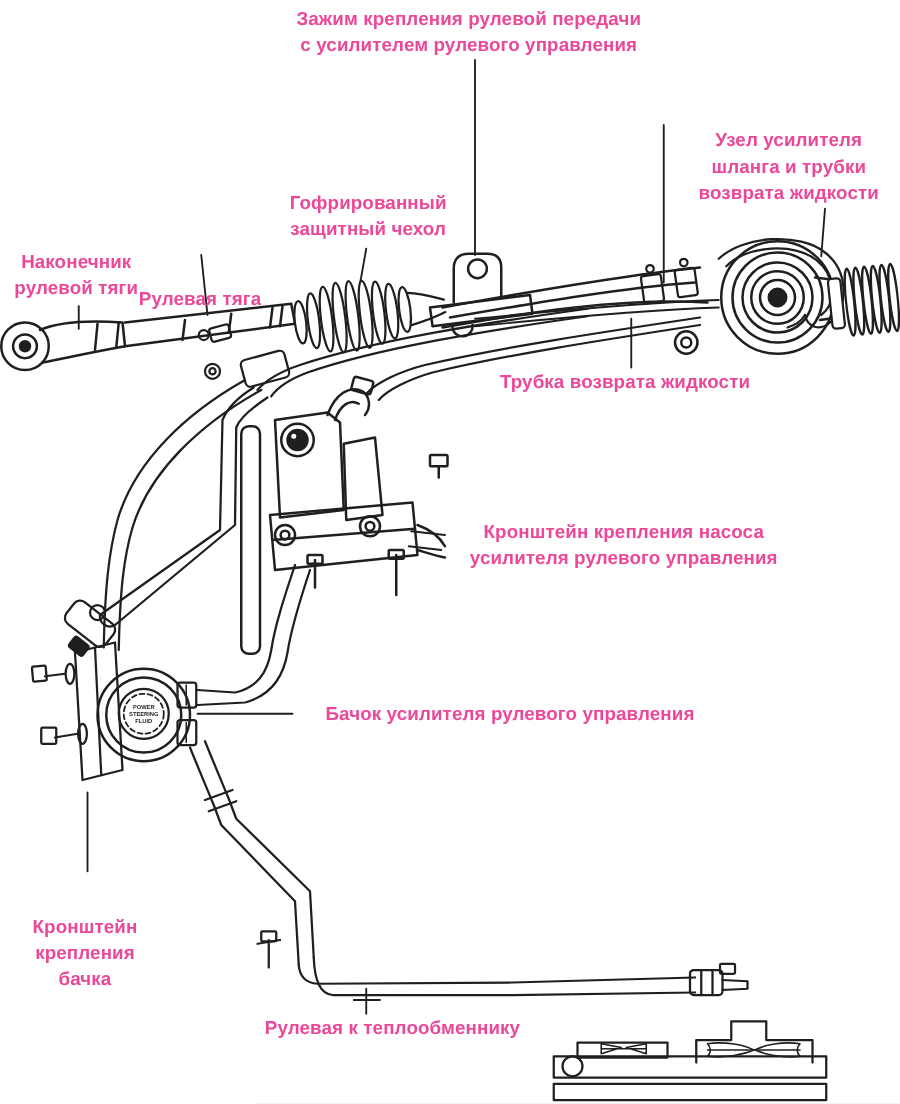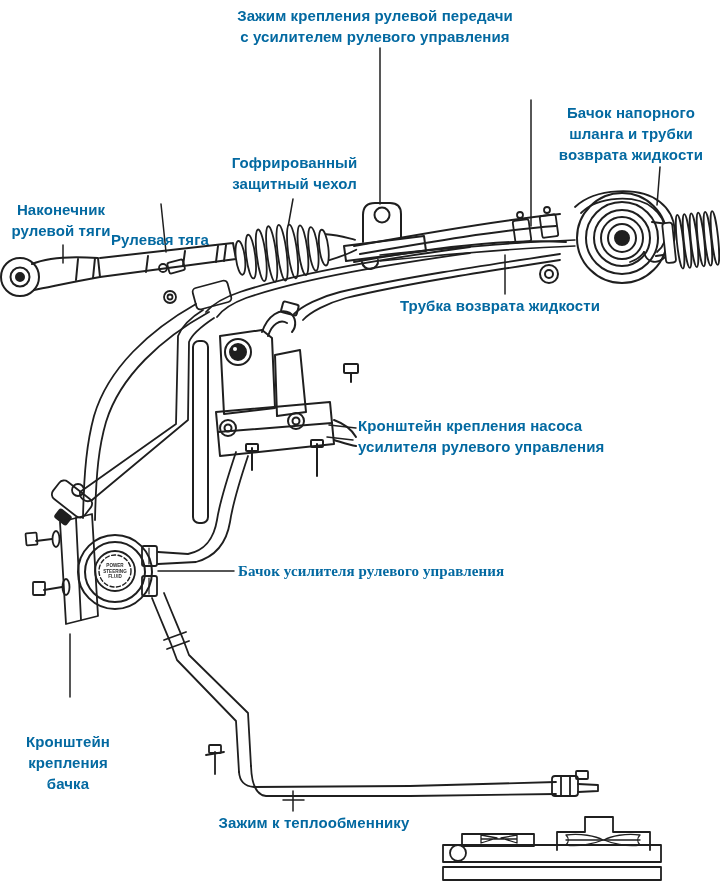--- a/index.html
+++ b/index.html
@@ -4,26 +4,26 @@
 <style>
   html,body{margin:0;padding:0;background:#e8e8e8;}
   .stage{
     position:relative;width:720px;height:883px;margin:0 auto;
     background:#ffffff;overflow:hidden;
     font-family:"Liberation Sans", sans-serif;
   }
   .lbl{
     position:absolute;
     font:bold 15px/21px "Liberation Sans", sans-serif;
-    color:#0369a1;
+    color:#ec4899;
     white-space:pre-line;
     text-align:center;
     letter-spacing:.1px;
   }
-  .lbl.left{text-align:left;}
+  .lbl.left{text-align:center;}
   svg{position:absolute;left:0;top:0;}
   .capword{
     font:bold 4.6px "Liberation Sans", sans-serif;
     fill:#2a2a2a;
   }
 </style>
 </head>
 <body>
 
 <div class="stage">
@@ -233,30 +233,30 @@
       <path d="M481,843 L497,838 L481,835 Z M517,843 L501,838 L517,835 Z M481,839 H517" stroke-width="1.3"></path>
       <path d="M557,850 V832 L585,832 V817 L613,817 V832 L650,832 V850"></path>
       <path d="M566,845 C580,847 596,843 603,840 C596,836 580,833 566,835 C569,838 569,842 566,845 Z" stroke-width="1.3"></path>
       <path d="M640,845 C626,847 611,843 604,840 C611,836 626,833 640,835 C637,838 637,842 640,845 Z" stroke-width="1.3"></path>
       <path d="M566,840 H640" stroke-width="1.3"></path>
     </g>
   </svg>
 
   <div class="lbl" style="left:180px; top:5px;   width:390px;">Зажим крепления рулевой передачи
 с усилителем рулевого управления</div>
-  <div class="lbl" style="left:545px; top:102px; width:172px;">Бачок напорного
+  <div class="lbl" style="left:545px; top:102px; width:172px;">Узел усилителя
 шланга и трубки
 возврата жидкости</div>
   <div class="lbl" style="left:212px; top:152px; width:165px;">Гофрированный
 защитный чехол</div>
   <div class="lbl" style="left:100px; top:181px; width:120px;margin-top:48px;">Рулевая тяга</div>
   <div class="lbl" style="left:384px; top:295px; width:232px;">Трубка возврата жидкости</div>
   <div class="lbl" style="left:2px;   top:199px; width:118px;">Наконечник
 рулевой тяги</div>
   <div class="lbl left" style="left:358px; top:415px; width:282px;">Кронштейн крепления насоса
 усилителя рулевого управления</div>
-  <div class="lbl left" style="left:238px; top:561px; width:340px;font-family:Liberation Serif, serif;">Бачок усилителя рулевого управления</div>
+  <div class="lbl left" style="left:238px; top:561px; width:340px;">Бачок усилителя рулевого управления</div>
   <div class="lbl" style="left:12px;  top:699px; width:112px;margin-top:32px;">Кронштейн
 крепления
 бачка</div>
-  <div class="lbl" style="left:183px; top:812px; width:262px;">Зажим к теплообменнику</div>
+  <div class="lbl" style="left:183px; top:812px; width:262px;">Рулевая к теплообменнику</div>
 
 </div>
 
 </body></html>

